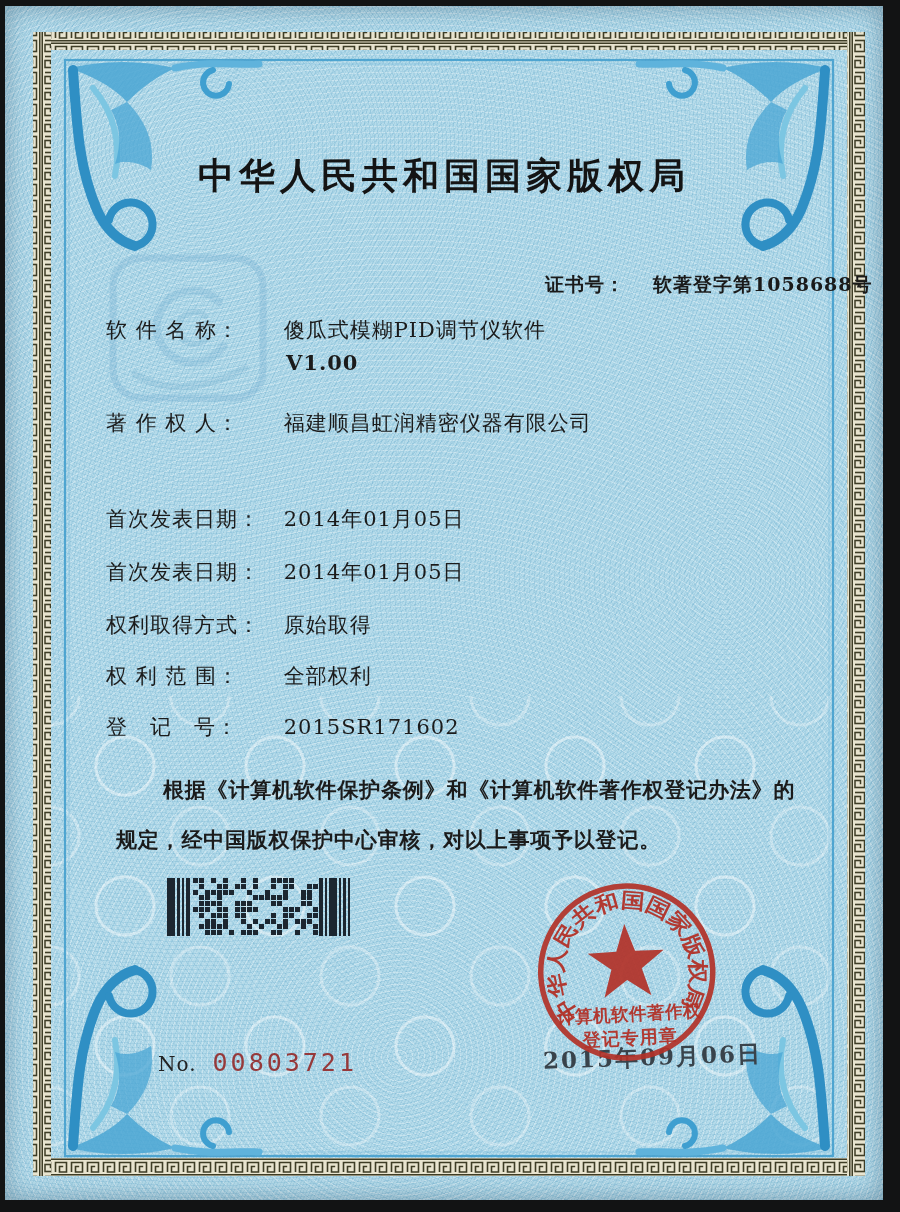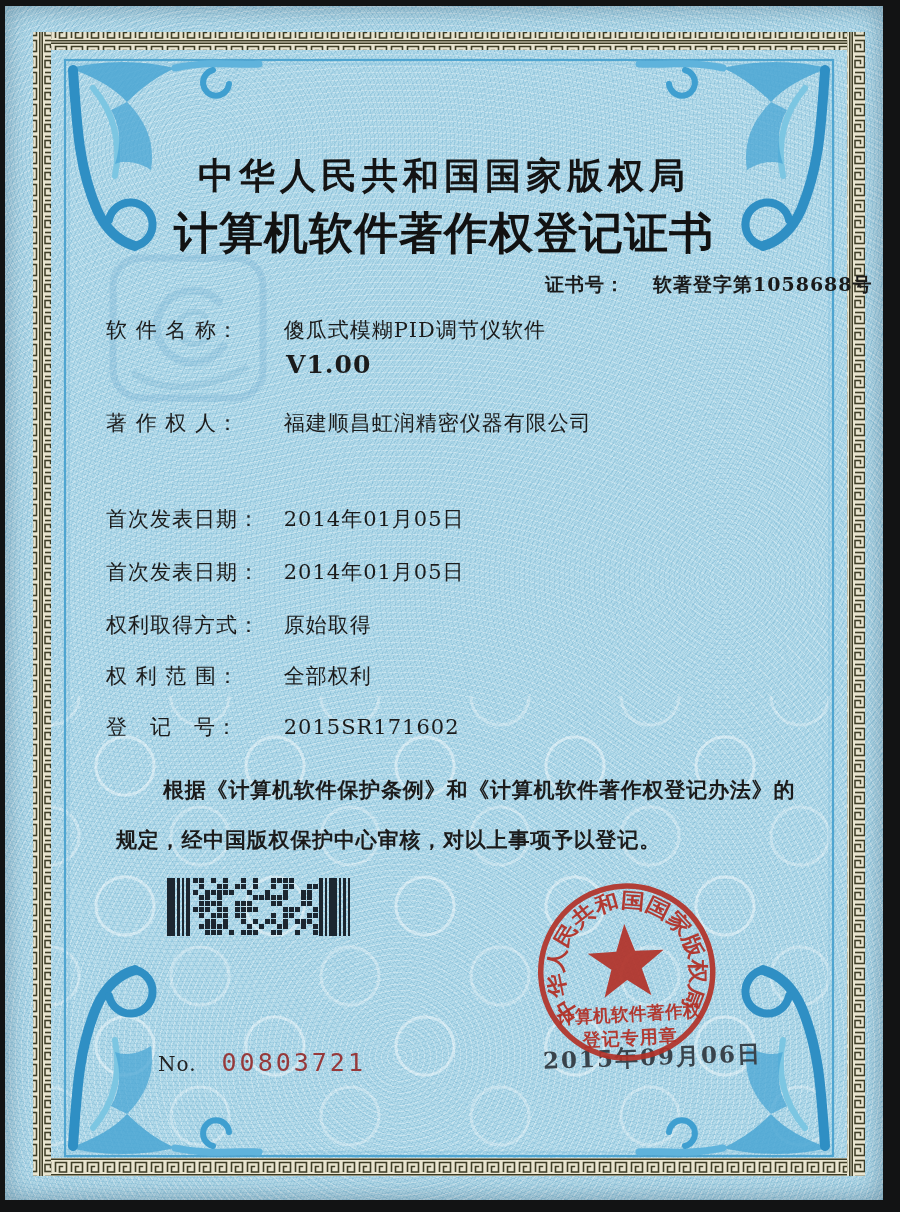--- a/index.html
+++ b/index.html
@@ -39,33 +39,33 @@
     position:absolute;top:198px;left:0;width:100%;text-align:center;
     font-size:44px;font-weight:900;letter-spacing:1px;color:#121212;
   }
   .certno-line{
     position:absolute;top:266px;left:540px;display:flex;gap:28px;
     font-size:19px;font-weight:700;color:#1a1a1a;letter-spacing:1px;
   }
   .row{position:absolute;left:101px;font-size:21px;font-weight:400;color:#1b1b1b;letter-spacing:1px;white-space:nowrap;}
   .row .label{display:inline-block;width:170px;}
   .row .value{display:inline-block;}
-  .v2{position:absolute;left:281px;font-size:25px;font-weight:700;color:#1b1b1b;letter-spacing:1px;}
+  .v2{position:absolute;left:281px;font-size:21px;font-weight:700;color:#1b1b1b;letter-spacing:1px;}
   .stmt{position:absolute;font-size:21px;font-weight:600;color:#1b1b1b;letter-spacing:0.8px;white-space:nowrap;}
   .barcode{position:absolute;left:162px;top:872px;width:192px;height:58px;}
   .seal-svg{left:498px;top:846px;z-index:3;transform:rotate(-3deg);}
   .seal-date{
     position:absolute;left:538px;top:1036px;z-index:3;
     font-size:23px;font-weight:700;color:#39434b;letter-spacing:2px;
     transform:rotate(-2deg);white-space:nowrap;
   }
   .serial{position:absolute;left:153px;top:1042px;z-index:2;white-space:nowrap;}
   .serial .no-label{font-size:20px;color:#222;letter-spacing:1px;text-align:center;}
   .serial .no-value{
-    font-size:25px;color:#96393a;margin-left:25px;letter-spacing:3px;
+    font-size:25px;color:#96393a;margin-left:16px;letter-spacing:3px;
     font-family:"DejaVu Sans Mono","Liberation Mono",monospace;
   }
 </style>
 </head>
 <body>
 
 <div class="paper">
 
   <div class="rings"></div>
 
@@ -110,21 +110,20 @@
     <rect x="12" y="8" width="150" height="140" rx="28" fill="none" stroke="rgba(110,170,205,.55)" stroke-width="7"></rect>
     <path d="M118,52 A36,36 0 1 0 122,96" fill="none" stroke="rgba(110,170,205,.5)" stroke-width="8" stroke-linecap="round"></path>
     <path d="M104,66 A16,16 0 1 0 106,88" fill="none" stroke="rgba(110,170,205,.45)" stroke-width="6" stroke-linecap="round"></path>
     <path d="M34,124 q24,16 56,12 q32,-4 54,-18" fill="none" stroke="rgba(110,170,205,.45)" stroke-width="7" stroke-linecap="round"></path>
   </svg>
 
   <div class="content">
 
     <div class="authority">中华人民共和国国家版权局</div>
 
-    <div class="cert-title">计算机软件著作权登记证书</div>
 
     <div class="certno-line">
       <span>证书号：</span>
       <span>软著登字第1058688号</span>
     </div>
 
     <div class="row" style="top:310px">
       <span class="label">软 件 名 称：</span>
       <span class="value">傻瓜式模糊PID调节仪软件</span>
     </div>

